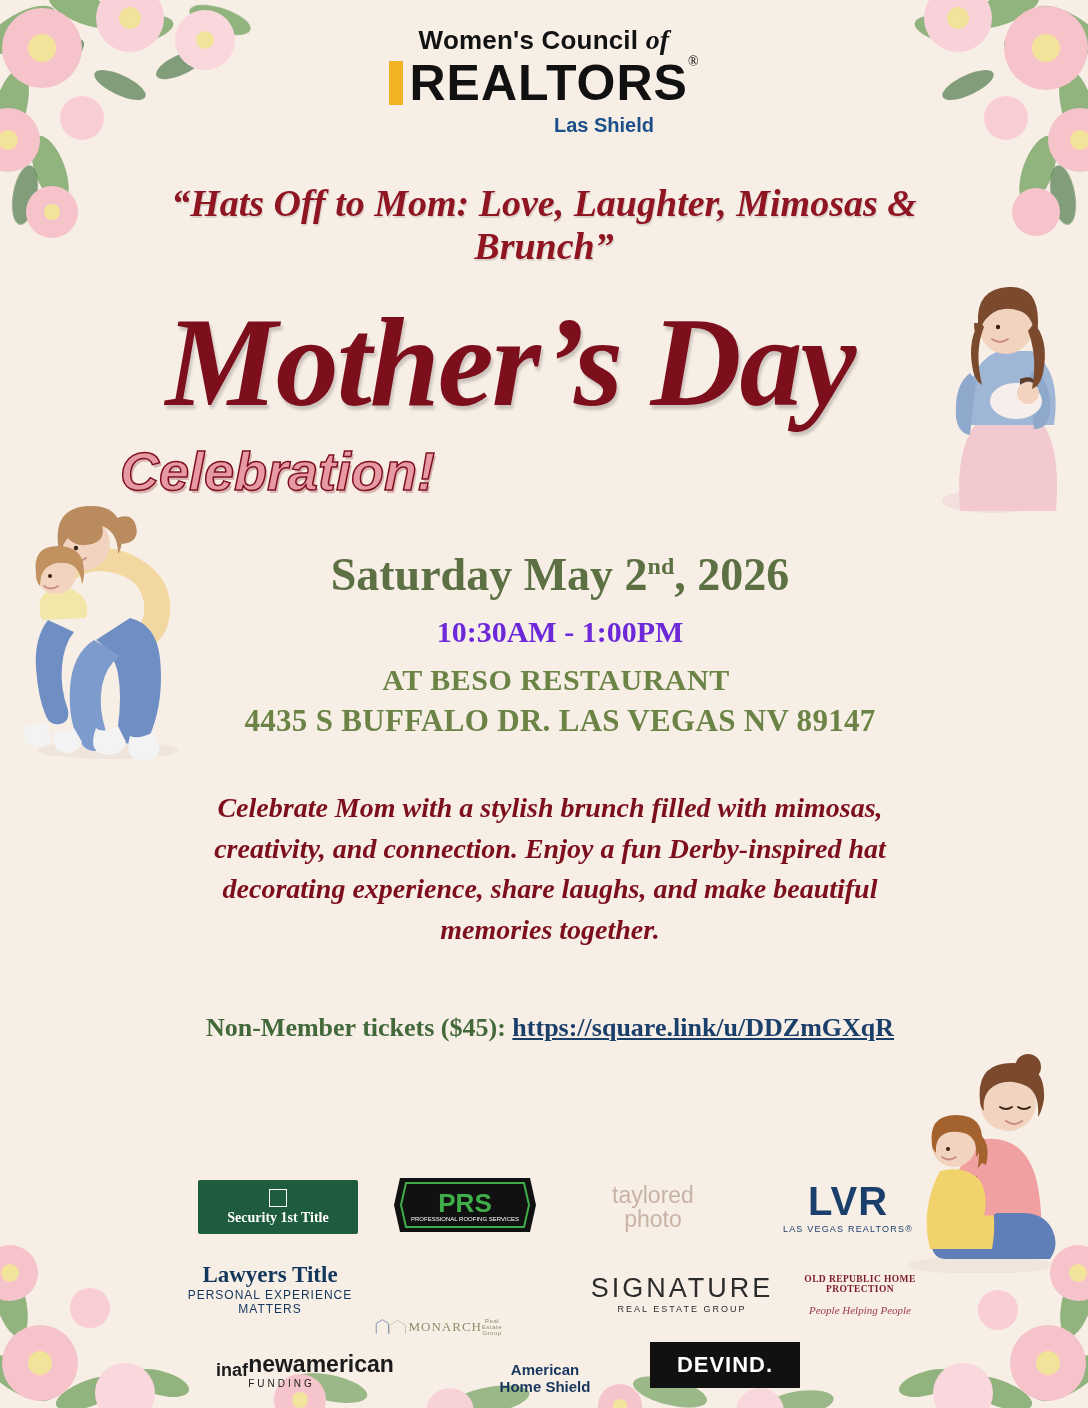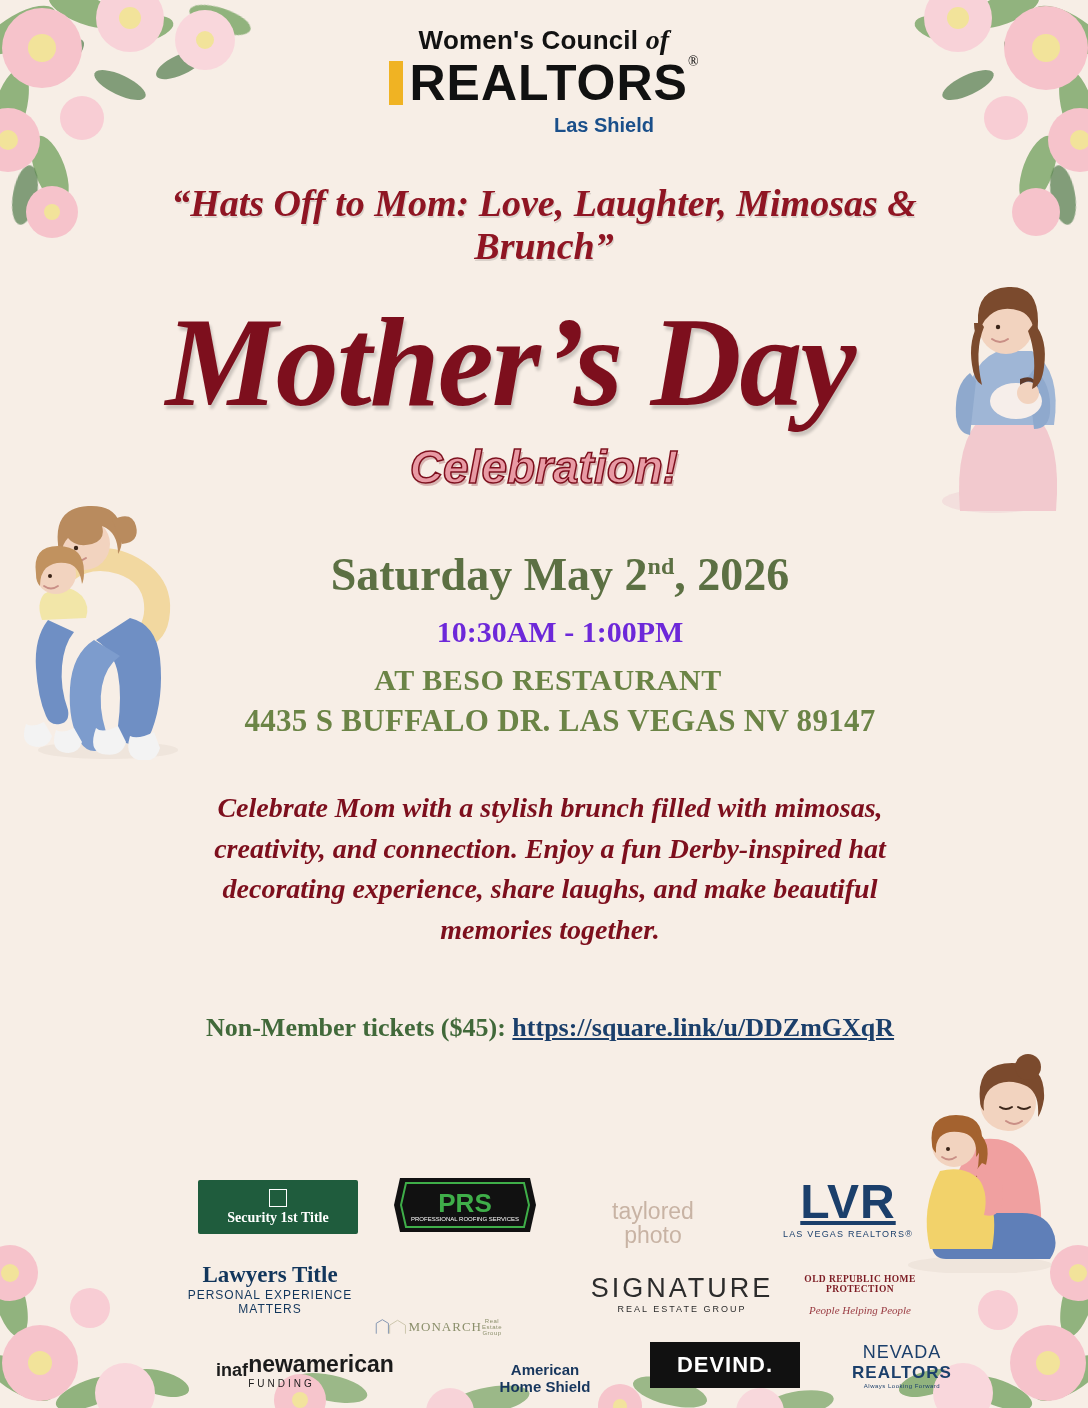--- a/index.html
+++ b/index.html
@@ -47,39 +47,39 @@
     text-shadow:1px 2px 0 rgba(0,0,0,.12);
   }
   .script{
     position:absolute;top:300px;left:60px;width:900px;text-align:center;
     font-family:"Liberation Serif", serif;font-style:italic;font-weight:700;
     font-size:126px;line-height:1;color:#7d0f1d;
     letter-spacing:-2px;
     text-shadow:2px 4px 3px rgba(0,0,0,.18);
   }
   .celebration{
-    position:absolute;top:440px;left:120px;width:848px;text-align:center;
+    position:absolute;top:440px;left:120px;width:848px;
     font-family:"Liberation Sans", sans-serif;font-weight:700;font-style:italic;
-    font-size:46px;color:#e89aa4;
+    font-size:54px;color:#e89aa4;
     -webkit-text-stroke:1.5px #7d0f1d;
     text-shadow:2px 3px 0 rgba(125,15,29,.25);
   }
 
   
   .date{
     position:absolute;top:548px;left:180px;width:760px;text-align:center;
     font-family:"Liberation Serif", serif;font-weight:700;font-size:46px;color:#5c7043;
   }
   .date sup{font-size:24px;}
   .time{
     position:absolute;top:615px;left:180px;width:760px;text-align:center;
     font-family:"Liberation Serif", serif;font-weight:700;font-size:30px;color:#6d28d9;
   }
   .venue{
-    position:absolute;top:663px;left:168px;width:760px;text-align:center;
+    position:absolute;top:663px;left:176px;width:760px;text-align:center;
     font-family:"Liberation Serif", serif;font-weight:700;font-size:30px;color:#6b8446;
     letter-spacing:.5px;
   }
   .address{
     position:absolute;top:703px;left:140px;width:840px;text-align:center;
     font-family:"Liberation Serif", serif;font-weight:700;font-size:31px;color:#6b8446;
     letter-spacing:.3px;
   }
 
   .body-copy{
@@ -103,23 +103,23 @@
   .ill-mom-hug{bottom:135px;right:18px;width:190px;height:230px;}
 
   
   .sponsors{position:absolute;left:150px;top:1170px;width:810px;height:230px;}
   .sp{position:absolute;display:flex;align-items:center;justify-content:center;text-align:center;}
   .sp-sec{left:48px;top:10px;width:160px;height:54px;background:#1f5c3d;color:#fff;border-radius:2px;flex-direction:column;}
   .sp-sec .sq{width:16px;height:16px;border:1.5px solid #fff;margin-bottom:3px;}
   .sp-sec span{font-family:"Liberation Serif",serif;font-size:14px;font-weight:700;}
   .sp-prs{left:240px;top:2px;width:150px;height:66px;}
   .sp-tay{left:428px;top:8px;width:150px;height:58px;flex-direction:column;color:#c8b3a4;
-          font-family:"Liberation Sans",sans-serif;font-size:23px;line-height:1.05;margin-top:16px;}
+          font-family:"Liberation Sans",sans-serif;font-size:23px;line-height:1.05;}
   .sp-lvr{left:628px;top:8px;width:140px;height:56px;flex-direction:column;color:#1b3f6b;}
-  .sp-lvr .big{font-family:"Liberation Sans",sans-serif;font-size:48px;font-weight:700;letter-spacing:1px;text-decoration:underline;}
+  .sp-lvr .big{font-family:"Liberation Sans",sans-serif;font-size:40px;font-weight:700;letter-spacing:1px;}
   .sp-lvr .small{font-family:"Liberation Sans",sans-serif;font-size:9px;letter-spacing:1.2px;}
   .sp-law{left:30px;top:92px;width:180px;height:54px;flex-direction:column;color:#12365c;}
   .sp-law .t{font-family:"Liberation Serif",serif;font-size:23px;font-weight:700;}
   .sp-law .s{font-family:"Liberation Sans",sans-serif;font-size:12px;letter-spacing:1px;color:#12365c;}
   .sp-mon{left:222px;top:112px;width:130px;height:90px;flex-direction:row;color:#8b8f6b;}
   .sp-mon .s{font-family:"Liberation Serif",serif;font-size:13px;letter-spacing:1px;}
   .sp-mon .s2{font-family:"Liberation Sans",sans-serif;font-size:6px;letter-spacing:.5px;}
   .sp-sig{left:432px;top:95px;width:200px;height:56px;flex-direction:column;color:#2c2c2c;}
   .sp-sig .t{font-family:"Liberation Sans",sans-serif;font-size:27px;letter-spacing:3px;}
   .sp-sig .s{font-family:"Liberation Sans",sans-serif;font-size:9px;letter-spacing:2px;}
@@ -410,18 +410,13 @@
 
   <div class="sp sp-ahs">
     <span class="t">American</span>
     <span class="t">Home Shield</span>
   </div>
 
   <div class="sp sp-dev">
     <span class="t">DEVIND.</span>
   </div>
 
-  <div class="sp sp-nev">
-    <span class="t1">NEVADA</span>
-    <span class="t2">REALTORS</span>
-    <span class="t3">Always Looking Forward</span>
-  </div>
 </div>
 
 </body></html>

